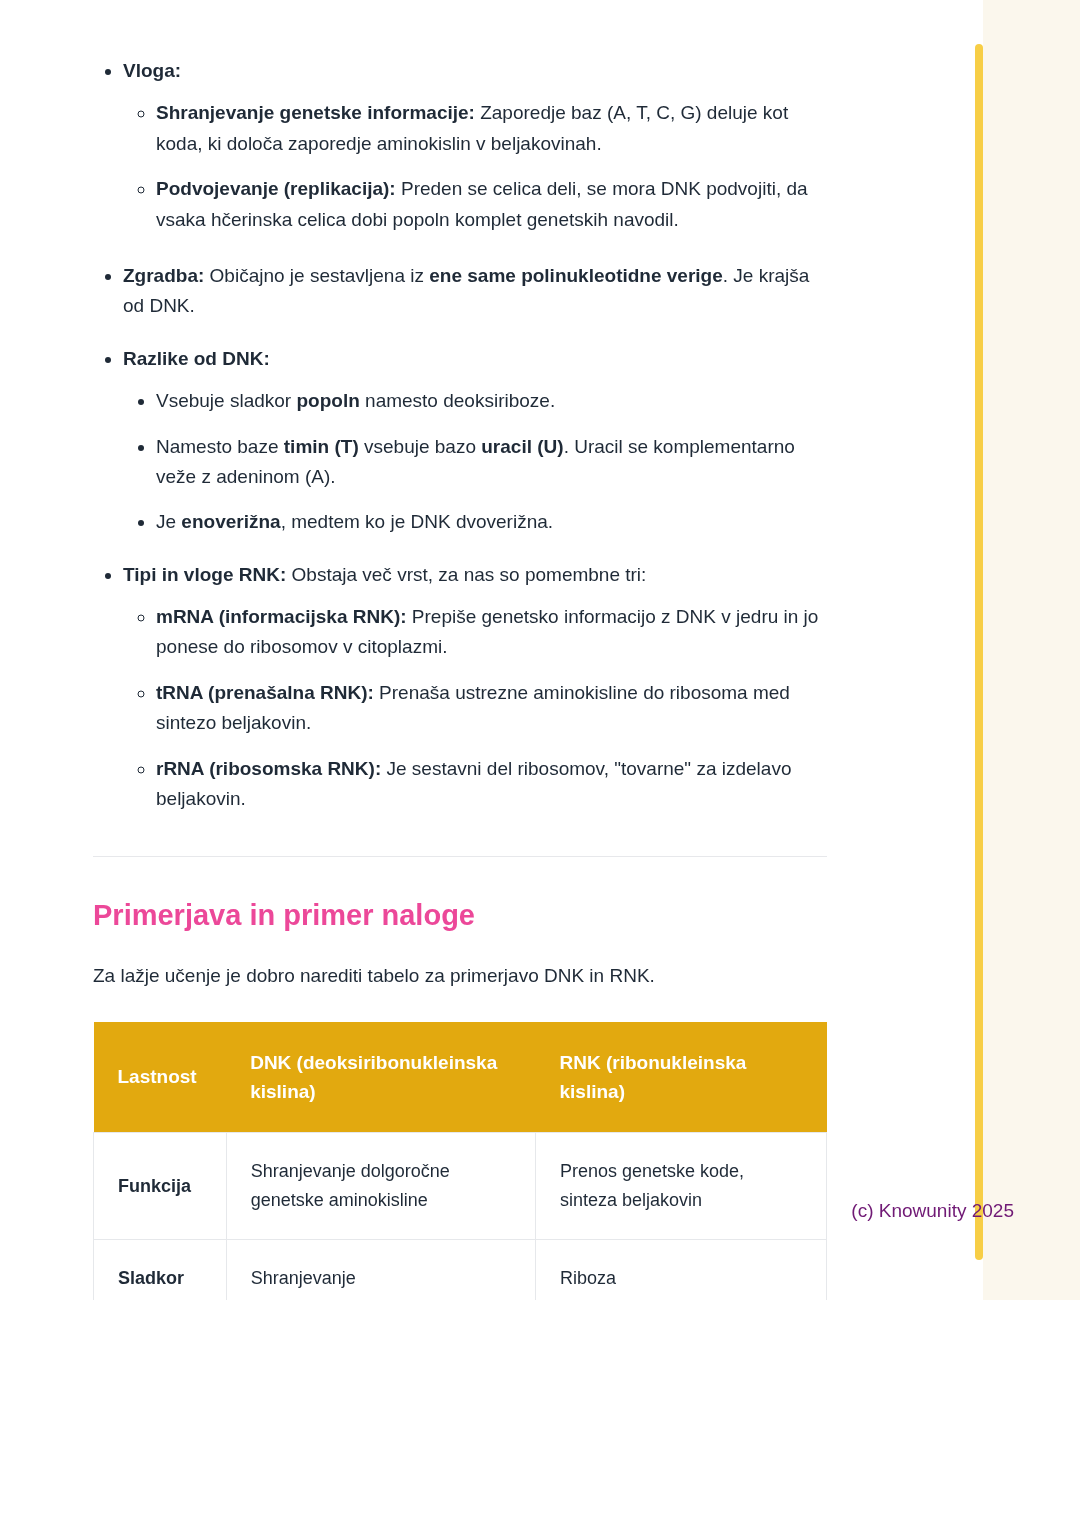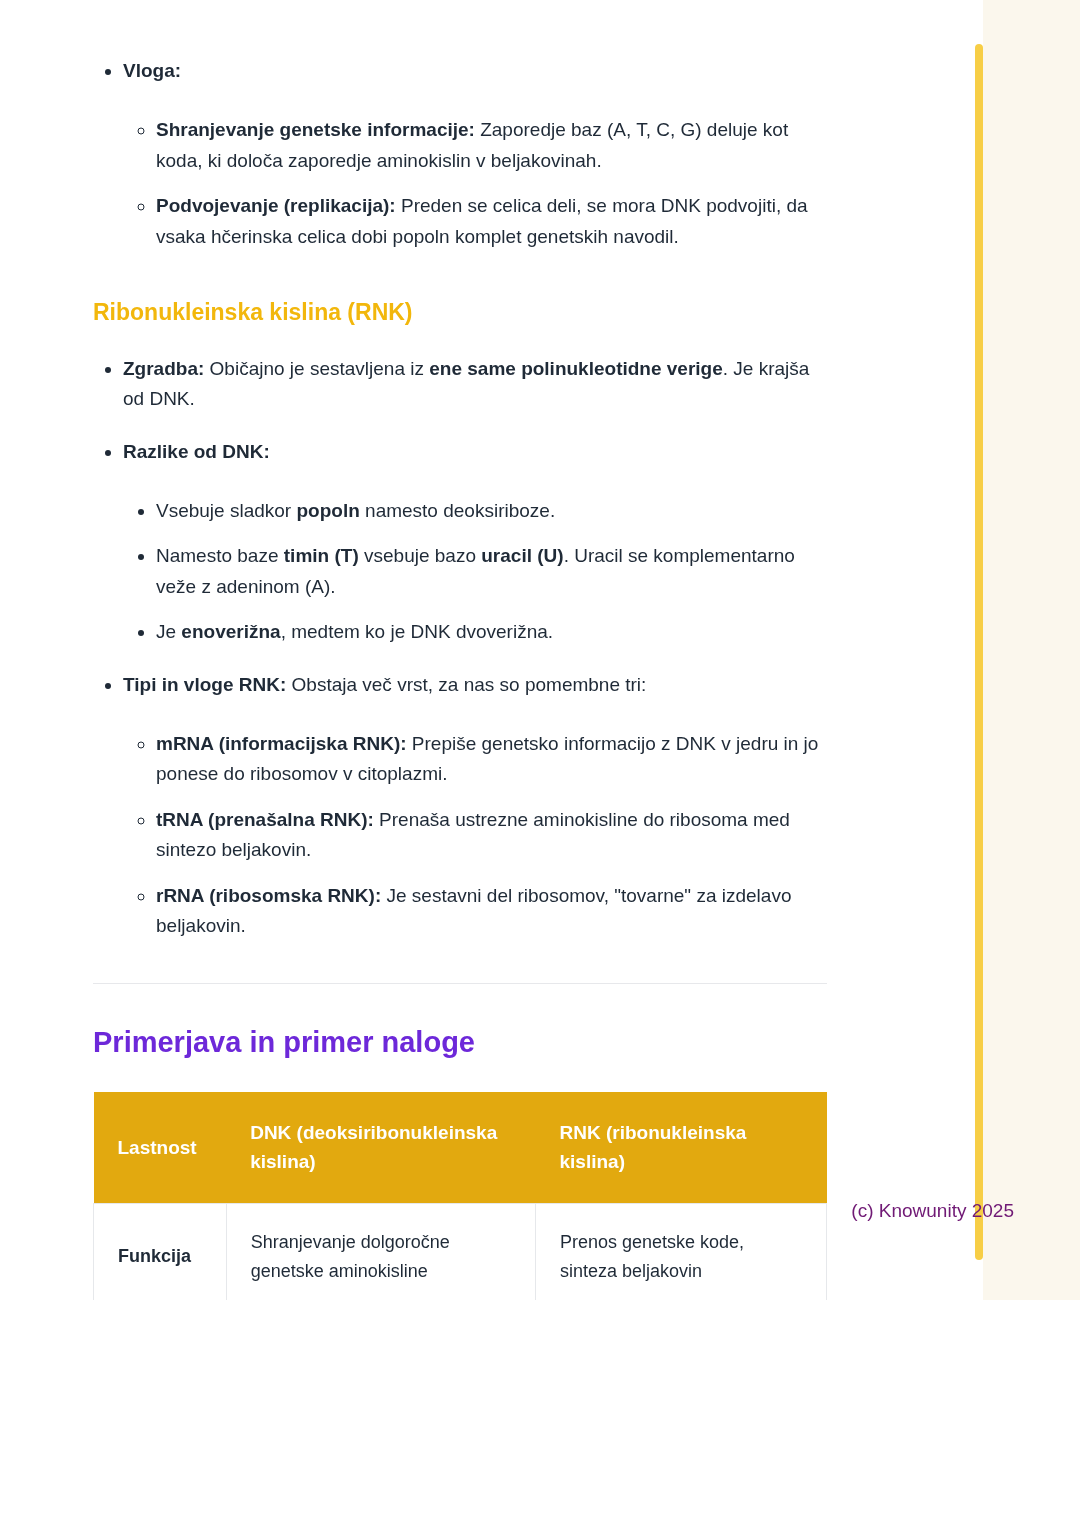--- a/index.html
+++ b/index.html
@@ -14,27 +14,27 @@
   .edge-band { position: absolute; left: 983px; right: 0; top: 0; bottom: 0; background: #FBF7ED; }
   .edge-stripe { position: absolute; left: 975px; width: 8px; top: 44px; bottom: 40px; background: #F7CE46; border-radius: 4px; }
   .content { position: absolute; left: 93px; top: 56px; width: 734px; }
 
   ul { margin: 0; padding-left: 30px; }
   ul.top { list-style-type: disc; }
   ul.top > li { margin-bottom: 22px; }
   ul.top > li:last-child { margin-bottom: 0; }
   ul.sub { margin-top: 10px; padding-left: 33px; }
   ul.sub > li { margin-top: 15px; }
-  ul.sub > li:first-child { margin-top: 29px; }
+  ul.sub > li:first-child { margin-top: 12px; }
   ul.circle { list-style-type: circle; }
   ul.disc { list-style-type: disc; }
   strong { font-weight: 700; }
 
   h3.section-heading { color: #F2B70C; font-size: 23px; line-height: 1.3; margin: 46px 0 0; }
-  h2.section-heading { color: #6d28d9; font-size: 29px; line-height: 1.3; margin: 40px 0 0; }
+  h2.section-heading { color: #ec4899; font-size: 29px; line-height: 1.3; margin: 40px 0 0; }
   p.para { margin: 26px 0 0; }
   hr.divider { border: 0; border-top: 1px solid #E7E8EB; margin: 42px 0 0; height: 0; }
 
   table.compare { border-collapse: collapse; table-layout: fixed; width: 734px; margin-top: 30px; }
   table.compare thead th {
     background: #E2A90F; color: #ffffff; font-weight: 700; text-align: left;
     padding: 26px 24px; vertical-align: middle; border: 0; font-size: 19px; line-height: 1.55;
   }
   table.compare tbody th, table.compare tbody td {
     border: 1px solid #E6E8EB; background: #ffffff; padding: 24px;
@@ -54,38 +54,38 @@
 
   <div class="content">
 
     <ul class="top">
         <li><strong>Vloga:</strong><ul class="sub circle">
             <li><strong>Shranjevanje genetske informacije:</strong> Zaporedje baz (A, T, C, G) deluje kot koda, ki določa zaporedje aminokislin v beljakovinah.</li>
             <li><strong>Podvojevanje (replikacija):</strong> Preden se celica deli, se mora DNK podvojiti, da vsaka hčerinska celica dobi popoln komplet genetskih navodil.</li>
           </ul></li>
       </ul>
 
-    <h3 class="section-heading">Ribonukleinska kislina (RNK)</h3>
     <ul class="top" style="margin-top:26px;">
         <li><strong>Zgradba:</strong> Običajno je sestavljena iz <strong>ene same polinukleotidne verige</strong>. Je krajša od DNK.</li>
         <li><strong>Razlike od DNK:</strong><ul class="sub disc">
             <li>Vsebuje sladkor <strong>popoln</strong> namesto deoksiriboze.</li>
             <li>Namesto baze <strong>timin (T)</strong> vsebuje bazo <strong>uracil (U)</strong>. Uracil se komplementarno veže z adeninom (A).</li>
             <li>Je <strong>enoverižna</strong>, medtem ko je DNK dvoverižna.</li>
           </ul></li>
         <li><strong>Tipi in vloge RNK:</strong> Obstaja več vrst, za nas so pomembne tri:<ul class="sub circle">
             <li><strong>mRNA (informacijska RNK):</strong> Prepiše genetsko informacijo z DNK v jedru in jo ponese do ribosomov v citoplazmi.</li>
             <li><strong>tRNA (prenašalna RNK):</strong> Prenaša ustrezne aminokisline do ribosoma med sintezo beljakovin.</li>
             <li><strong>rRNA (ribosomska RNK):</strong> Je sestavni del ribosomov, "tovarne" za izdelavo beljakovin.</li>
           </ul></li>
       </ul>
 
     <hr class="divider">
 
     <h2 class="section-heading">Primerjava in primer naloge</h2>
+    <p class="para">Za lažje učenje je dobro narediti tabelo za primerjavo DNK in RNK.</p>
 
     <table class="compare">
       <colgroup>
         <col style="width:18.1%">
         <col style="width:42.2%">
         <col style="width:39.7%">
       </colgroup>
     <thead>
           <tr>
             <th>Lastnost</th>

